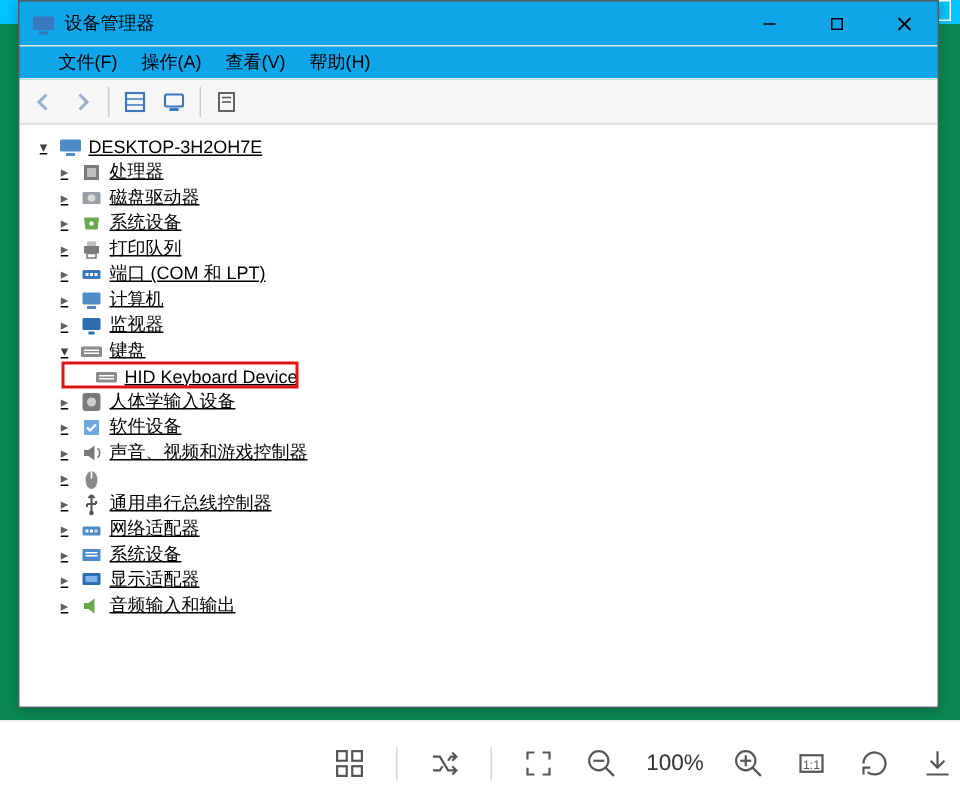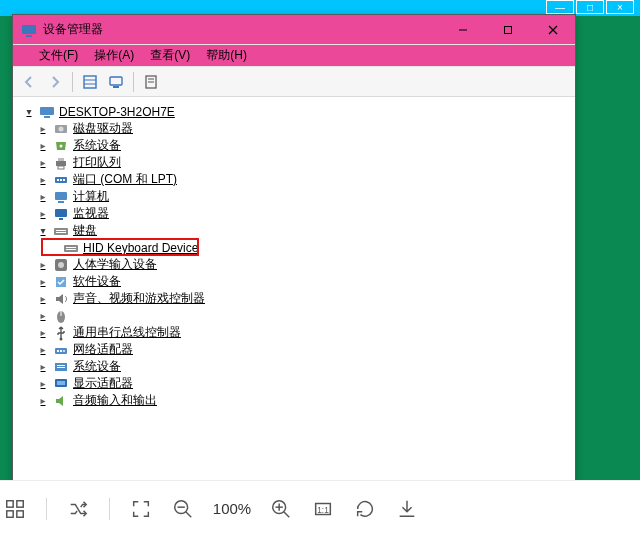--- a/index.html
+++ b/index.html
@@ -26,23 +26,23 @@
   position: absolute; right: 6px; top: 0; display: flex; gap: 2px;
 }
 .bg-layer .top-strip .ctrl span {
   width: 28px; height: 14px; border: 1px solid #fff; display:flex;
   align-items:center; justify-content:center; color:#fff; font-size:10px;
 }
 
 
 .window {
   position: absolute;
-  left: 12px; top: 14px;
-  width: 564px; height: 472px;
-  background: #ec4899;
+  left: 12px; top: 0;
+  width: 614px; height: 472px;
+  background: #0ea5e9;
   border: 1px solid #5a5a5a;
   box-shadow: 0 2px 8px rgba(0,0,0,0.25);
   z-index: 2;
   display: flex; flex-direction: column;
 }
 
 .titlebar {
   height: 30px; display: flex; align-items: center;
   padding: 0 0 0 8px; border-bottom: 1px solid #e5e5e5;
 }
@@ -96,21 +96,21 @@
 .highlight-box {
   position:absolute; border:2px solid #e11313; pointer-events:none;
 }
 .tree ul { margin-left:10px; }
 .tree > li > ul { margin-left:14px; }
 
 
 .viewer-bar {
   position:absolute; left:0; right:0; bottom:0; height:56px;
   background:#fff; display:flex; align-items:center;
-  justify-content:flex-start; gap:12px; z-index:3;
+  justify-content:flex-end; gap:12px; z-index:3;
   border-top:1px solid #ececec;
 }
 .viewer-bar .vbtn {
   width:30px; height:30px; display:flex; align-items:center;
   justify-content:center; color:#0c4a6e;
 }
 .viewer-bar .vbtn svg { width:22px; height:22px; stroke:#555; fill:none;
   stroke-width:1.6; }
 .viewer-bar .vsep { width:1px; height:22px; background:#d8d8d8; margin:0 4px;}
 .viewer-bar .zoom-text { font-size:15px; color:#333; min-width:44px;
@@ -213,20 +213,32 @@
               </svg>
             </span>
     <span class="label">DESKTOP-3H2OH7E</span>
   </div>
           <ul>
             <li>
     <div class="node">
       <span class="arrow collapsed"></span>
       <span class="icon">
                   <svg width="16" height="16" viewBox="0 0 16 16">
+                    <rect x="3" y="3" width="10" height="10" fill="#7a7a7a"></rect>
+                    <rect x="5" y="5" width="6" height="6" fill="#bdbdbd"></rect>
+                  </svg>
+                </span>
+      <span class="label">处理器</span>
+    </div>
+            </li>
+            <li>
+    <div class="node">
+      <span class="arrow collapsed"></span>
+      <span class="icon">
+                  <svg width="16" height="16" viewBox="0 0 16 16">
                     <rect x="2" y="4" width="12" height="8" rx="1" fill="#9aa0a6"></rect>
                     <circle cx="8" cy="8" r="2.5" fill="#d9d9d9"></circle>
                   </svg>
                 </span>
       <span class="label">磁盘驱动器</span>
     </div>
             </li>
             <li>
     <div class="node">
       <span class="arrow collapsed"></span>

